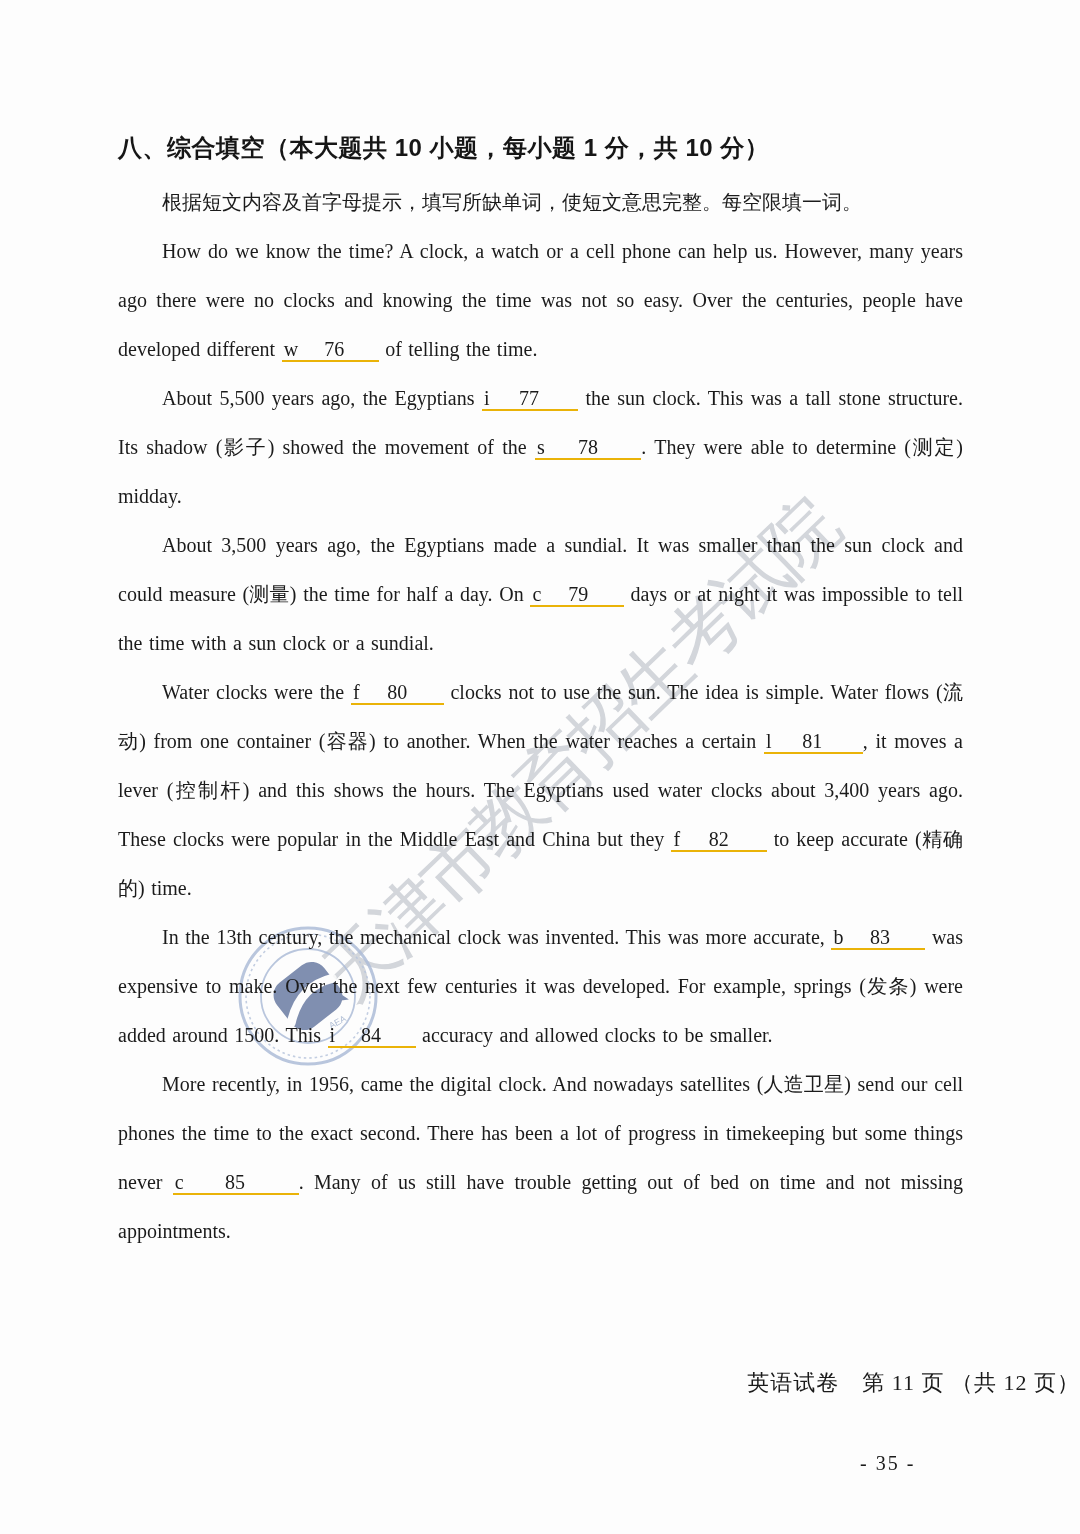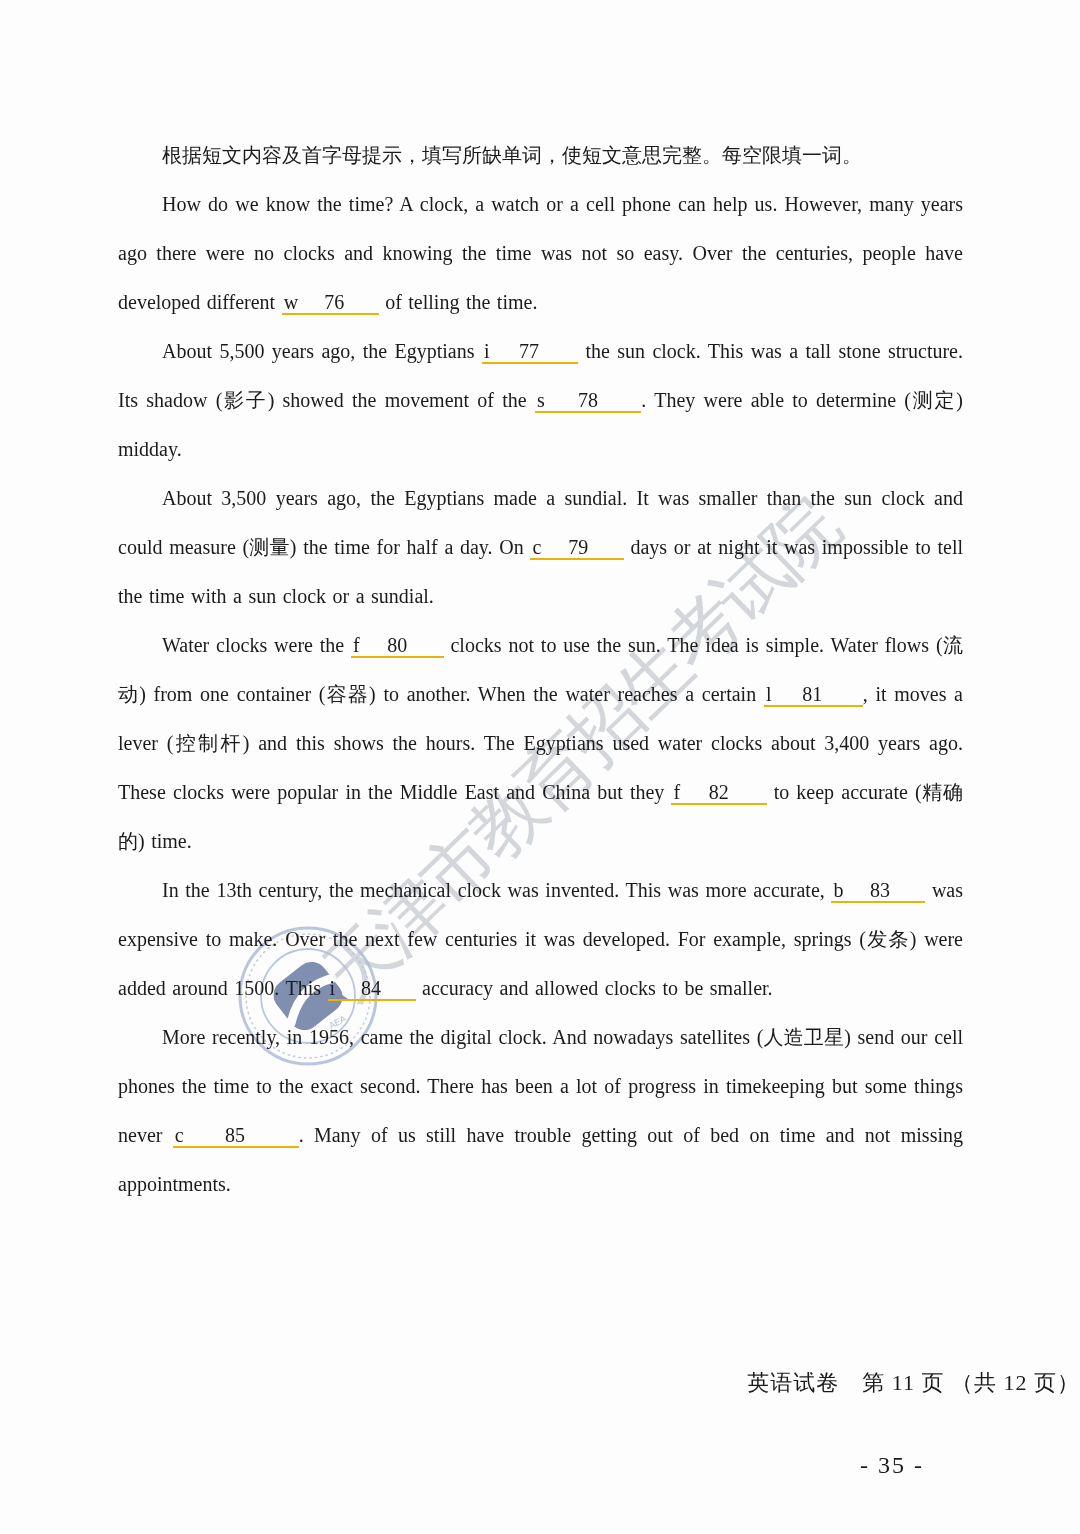--- a/index.html
+++ b/index.html
@@ -83,21 +83,21 @@
     top: 1368px;
     text-align: right;
     font-size: 22px;
     letter-spacing: 1px;
     z-index: 2;
   }
   .page-number {
     position: absolute;
     left: 860px;
     top: 1452px;
-    font-size: 24px;
+    font-size: 20px;
     letter-spacing: 2px;
     z-index: 2;
   }
 </style>
 </head>
 <body>
 
 <div class="page">
 
   <div class="watermark-text">天津市教育招生考试院</div>
@@ -108,20 +108,21 @@
     <circle cx="73" cy="73" r="47" fill="none" stroke="#aebdd8" stroke-width="1.8"></circle>
     <g transform="rotate(-38 73 73)">
       <rect x="43" y="45" width="60" height="56" rx="16" fill="#6b7ca3"></rect>
       <path d="M43 84 Q72 60 103 74" fill="none" stroke="#fdfdfd" stroke-width="9" stroke-linecap="round"></path>
       <path d="M88 92 L103 101 L96 80 Z" fill="#6b7ca3"></path>
     </g>
     <text x="96" y="106" font-size="9" fill="#9fb0cc" font-family="Liberation Sans, sans-serif" transform="rotate(-28 96 106)">AEA</text>
   </svg>
 
   <div class="content">
+    <h1 class="section-title">八、综合填空（本大题共 10 小题，每小题 1 分，共 10 分）</h1>
 
     <p class="instruction">根据短文内容及首字母提示，填写所缺单词，使短文意思完整。每空限填一词。</p>
 
     <div class="passage">
       <p>How do we know the time? A clock, a watch or a cell phone can help us. However, many years ago there were no clocks and knowing the time was not so easy. Over the centuries, people have developed different <span class="blank">w&nbsp;&nbsp;&nbsp;&nbsp;76&nbsp;&nbsp;&nbsp;&nbsp;&nbsp;</span> of telling the time.</p>
       <p>About 5,500 years ago, the Egyptians <span class="blank">i&nbsp;&nbsp;&nbsp;&nbsp;77&nbsp;&nbsp;&nbsp;&nbsp;&nbsp;</span> the sun clock. This was a tall stone structure. Its shadow (影子) showed the movement of the <span class="blank">s&nbsp;&nbsp;&nbsp;&nbsp;78&nbsp;&nbsp;&nbsp;&nbsp;&nbsp;</span>. They were able to determine (测定) midday.</p>
       <p>About 3,500 years ago, the Egyptians made a sundial. It was smaller than the sun clock and could measure (测量) the time for half a day. On <span class="blank">c&nbsp;&nbsp;&nbsp;&nbsp;79&nbsp;&nbsp;&nbsp;&nbsp;&nbsp;</span> days or at night it was impossible to tell the time with a sun clock or a sundial.</p>
       <p>Water clocks were the <span class="blank">f&nbsp;&nbsp;&nbsp;&nbsp;80&nbsp;&nbsp;&nbsp;&nbsp;&nbsp;</span> clocks not to use the sun. The idea is simple. Water flows (流动) from one container (容器) to another. When the water reaches a certain <span class="blank">l&nbsp;&nbsp;&nbsp;&nbsp;81&nbsp;&nbsp;&nbsp;&nbsp;&nbsp;</span>, it moves a lever (控制杆) and this shows the hours. The Egyptians used water clocks about 3,400 years ago. These clocks were popular in the Middle East and China but they <span class="blank">f&nbsp;&nbsp;&nbsp;&nbsp;82&nbsp;&nbsp;&nbsp;&nbsp;&nbsp;</span> to keep accurate (精确的) time.</p>
       <p>In the 13th century, the mechanical clock was invented. This was more accurate, <span class="blank">b&nbsp;&nbsp;&nbsp;&nbsp;83&nbsp;&nbsp;&nbsp;&nbsp;&nbsp;</span> was expensive to make. Over the next few centuries it was developed. For example, springs (发条) were added around 1500. This <span class="blank">i&nbsp;&nbsp;&nbsp;&nbsp;84&nbsp;&nbsp;&nbsp;&nbsp;&nbsp;</span> accuracy and allowed clocks to be smaller.</p>
       <p>More recently, in 1956, came the digital clock. And nowadays satellites (人造卫星) send our cell phones the time to the exact second. There has been a lot of progress in timekeeping but some things never <span class="blank">c&nbsp;&nbsp;&nbsp;&nbsp;85&nbsp;&nbsp;&nbsp;&nbsp;&nbsp;</span>. Many of us still have trouble getting out of bed on time and not missing appointments.</p>

